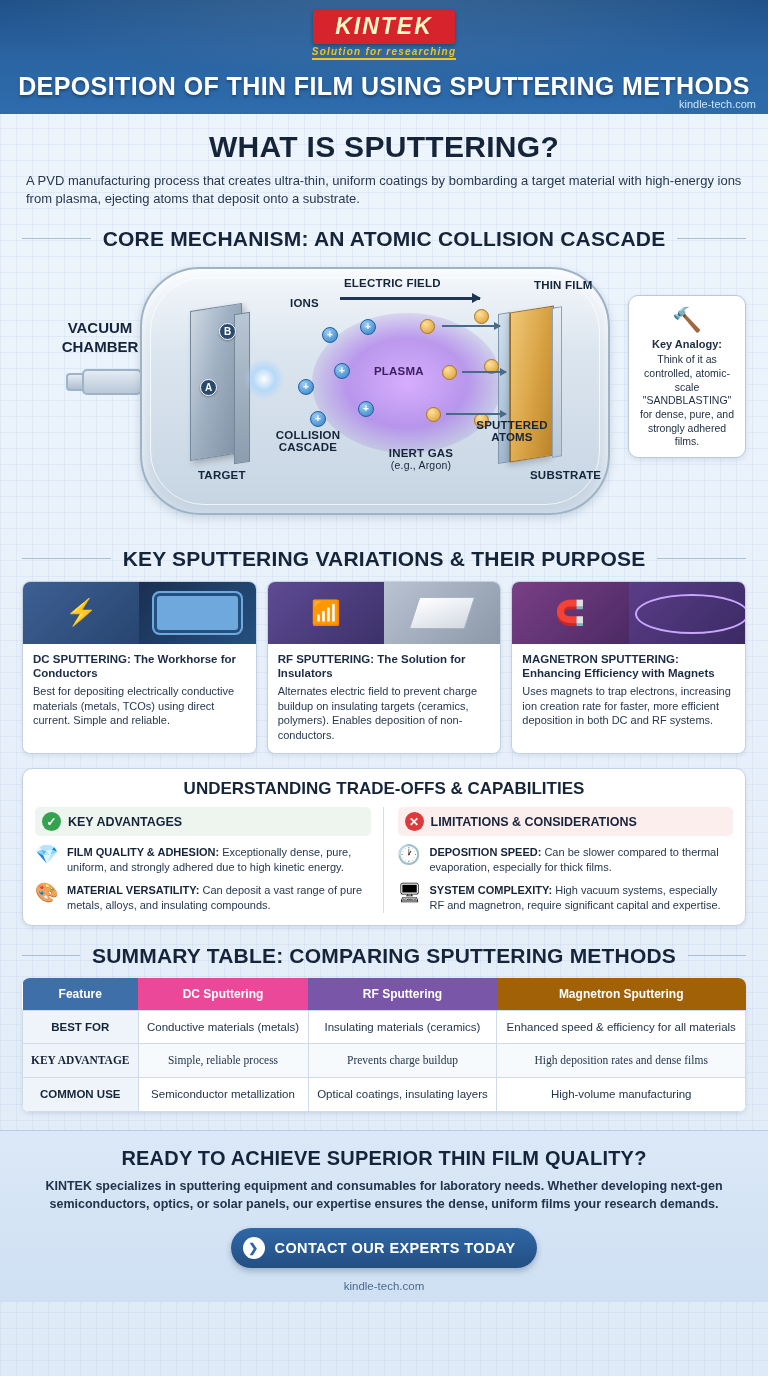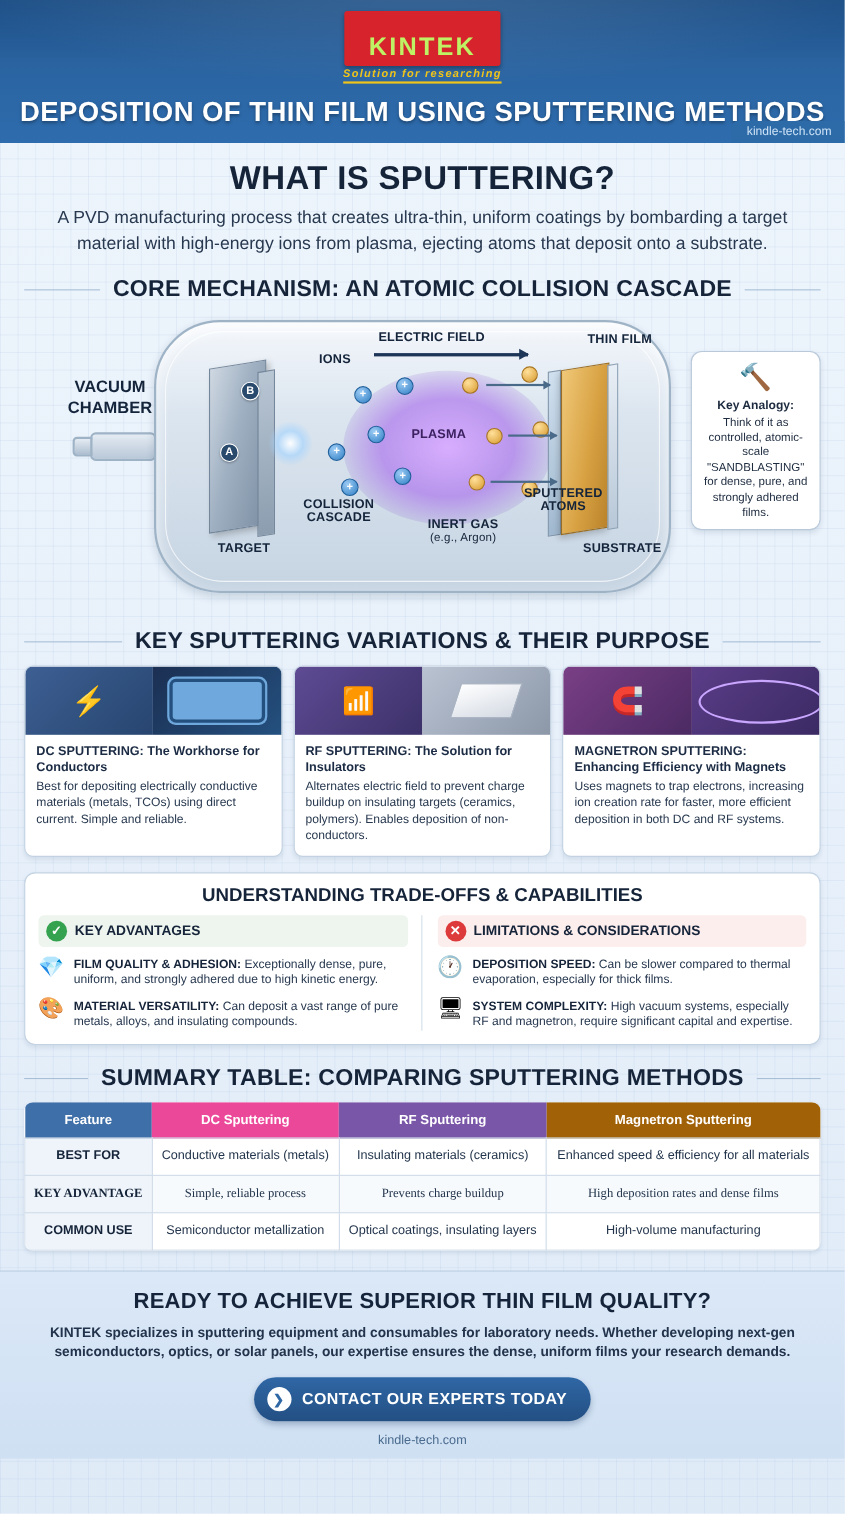--- a/index.html
+++ b/index.html
@@ -37,25 +37,26 @@
     overflow: hidden;
   }
   .header::after {
     content:"";
     position:absolute; left:-10%; top:-40px; width:120%; height:120px;
     background: radial-gradient(ellipse at 50% 0%, rgba(255,255,255,0.16), rgba(255,255,255,0) 70%);
   }
   .logo-wrap { display:inline-block; position:relative; z-index:2; }
   .logo-badge {
     background: #d6232c;
-    color: #bef264;
+    color: #fef9c3;
     font-weight: bold;
+    font-style: italic;
     letter-spacing: 2px;
     font-size: 23px;
-    padding: 19px 22px 4px;
+    padding: 3px 22px 4px;
     border-radius: 3px;
     box-shadow: 0 2px 4px rgba(0,0,0,0.3);
     display: inline-block;
   }
   .logo-sub {
     color: #f0c419;
     font-size: 10px;
     font-style: italic;
     font-weight: bold;
     letter-spacing: 1.2px;
@@ -91,22 +92,21 @@
   
   .sec { padding: 0 22px; }
   .title-xl {
     text-align: center;
     font-size: 30px;
     color: #16243a;
     letter-spacing: 0.3px;
     margin-top: 16px;
   }
   .subtitle {
-    text-align: center;
-    font-size: 16px;
+    font-size: 13px;
     line-height: 1.42;
     color: #27384f;
     margin: 8px 26px 0;
   }
   .rule-head {
     display: flex;
     align-items: center;
     gap: 12px;
     margin: 18px 0 10px;
   }

